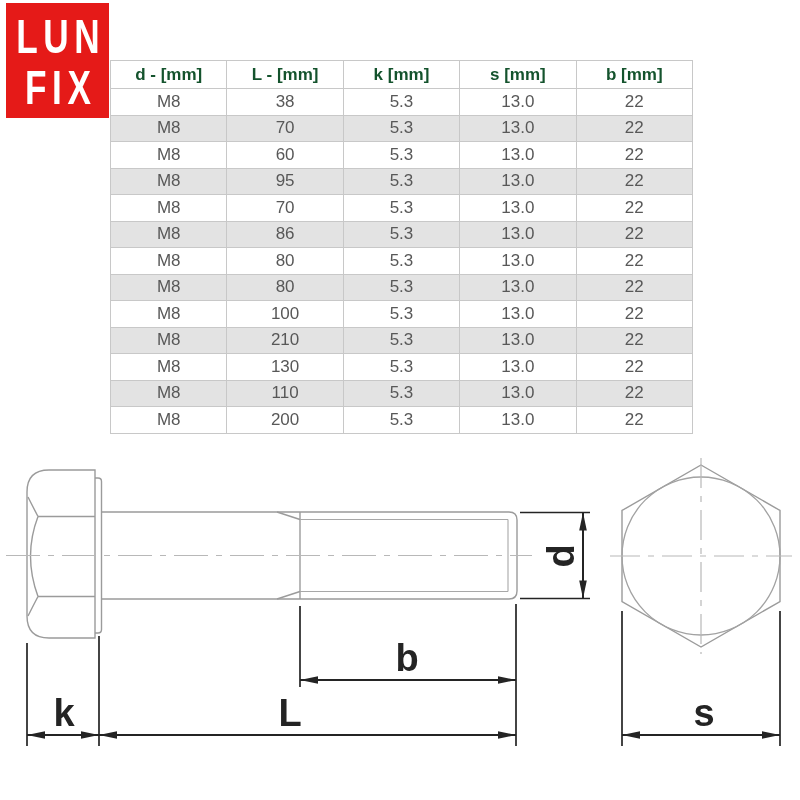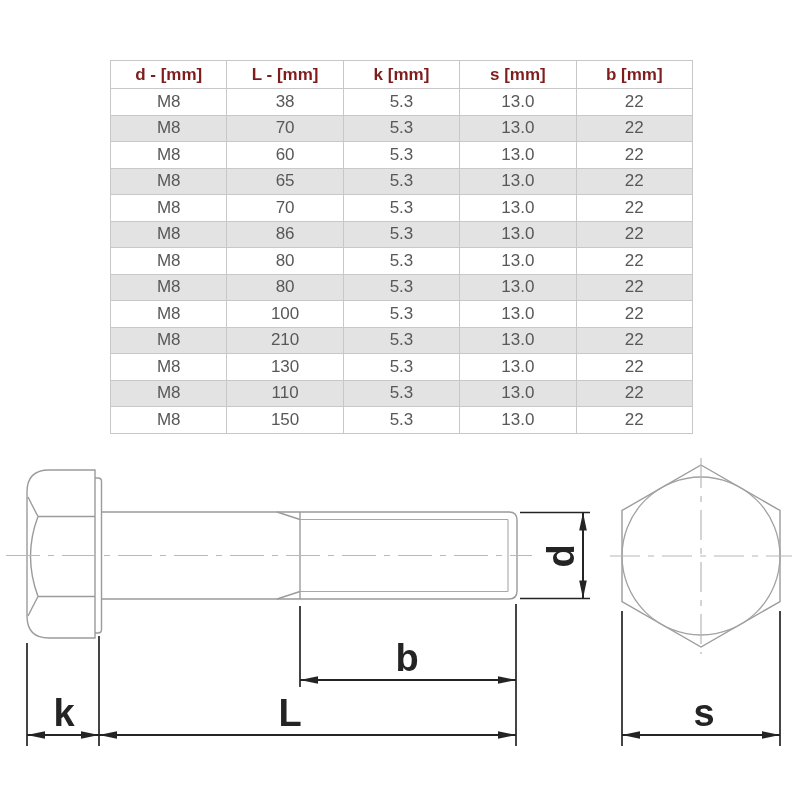--- a/index.html
+++ b/index.html
@@ -7,36 +7,40 @@
 
   
   .logo{position:absolute;left:6px;top:3px;width:103px;height:115px;background:#e51a18;
         display:flex;flex-direction:column;align-items:center;justify-content:center;}
   .logo-line{color:#ffffff;font-weight:bold;font-size:44px;line-height:51px;
              letter-spacing:7px;margin-right:-7px;transform:scale(0.80,1.10);}
 
   
   table.spec{position:absolute;left:110px;top:60px;width:583px;border-collapse:collapse;
              table-layout:fixed;background:#ffffff;}
-  table.spec th{height:27px;font-size:17px;font-weight:bold;color:#7f1d1d;
+  table.spec th{height:27px;font-size:17px;font-weight:bold;color:#14532d;
                 border:1px solid #c8c8c8;text-align:center;padding:0;background:#ffffff;}
   table.spec td{height:25.5px;font-size:17px;font-weight:normal;color:#585858;
                 border:1px solid #c8c8c8;text-align:center;padding:0;background:#ffffff;}
   table.spec tr.alt td{background:#e3e3e3;}
   table.spec .u{}
 
   
   svg.drawing{position:absolute;left:0;top:0;}
   .dim-label{font-family:"Liberation Sans",sans-serif;font-weight:bold;font-size:38px;fill:#242424;}
 </style>
 </head>
 <body>
 
 <div class="stage">
 
+  <div class="logo">
+    <div class="logo-line">LUN</div>
+    <div class="logo-line">FIX</div>
+  </div>
 
   <table class="spec">
     <thead>
       <tr>
           <th><span>d - [mm]</span></th>
           <th><span>L - [mm]</span></th>
           <th><span class="u">k [mm]</span></th>
           <th><span class="u">s [mm]</span></th>
           <th><span class="u">b [mm]</span></th>
         </tr>
@@ -58,21 +62,21 @@
         </tr>
         <tr>
           <td>M8</td>
           <td>60</td>
           <td>5.3</td>
           <td>13.0</td>
           <td>22</td>
         </tr>
         <tr class="alt">
           <td>M8</td>
-          <td>65</td>
+          <td>95</td>
           <td>5.3</td>
           <td>13.0</td>
           <td>22</td>
         </tr>
         <tr>
           <td>M8</td>
           <td>70</td>
           <td>5.3</td>
           <td>13.0</td>
           <td>22</td>
@@ -121,21 +125,21 @@
         </tr>
         <tr class="alt">
           <td>M8</td>
           <td>110</td>
           <td>5.3</td>
           <td>13.0</td>
           <td>22</td>
         </tr>
         <tr>
           <td>M8</td>
-          <td>150</td>
+          <td>200</td>
           <td>5.3</td>
           <td>13.0</td>
           <td>22</td>
         </tr>
       </tbody>
   </table>
 
   <svg class="drawing" width="800" height="800" viewBox="0 0 800 800">
     <defs>
       <marker id="arr" viewBox="0 0 20 10" refX="20" refY="5" markerWidth="20" markerHeight="10" markerUnits="userSpaceOnUse" orient="auto-start-reverse">

